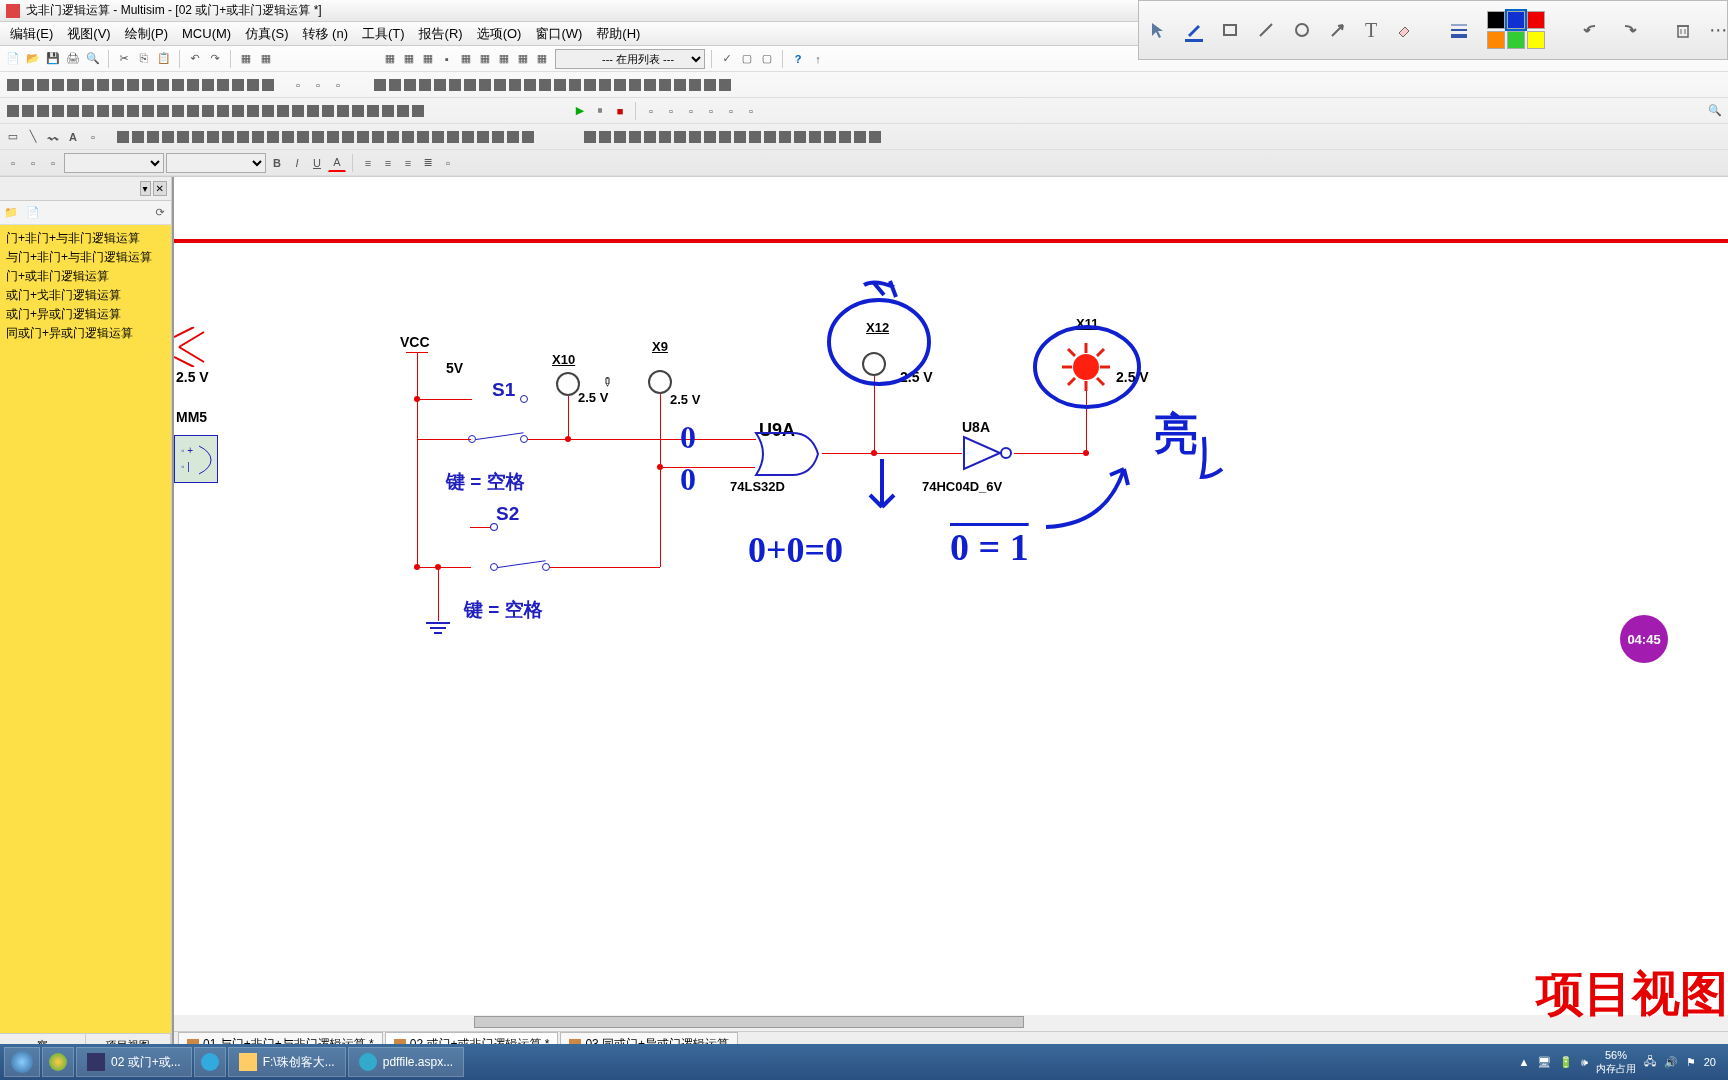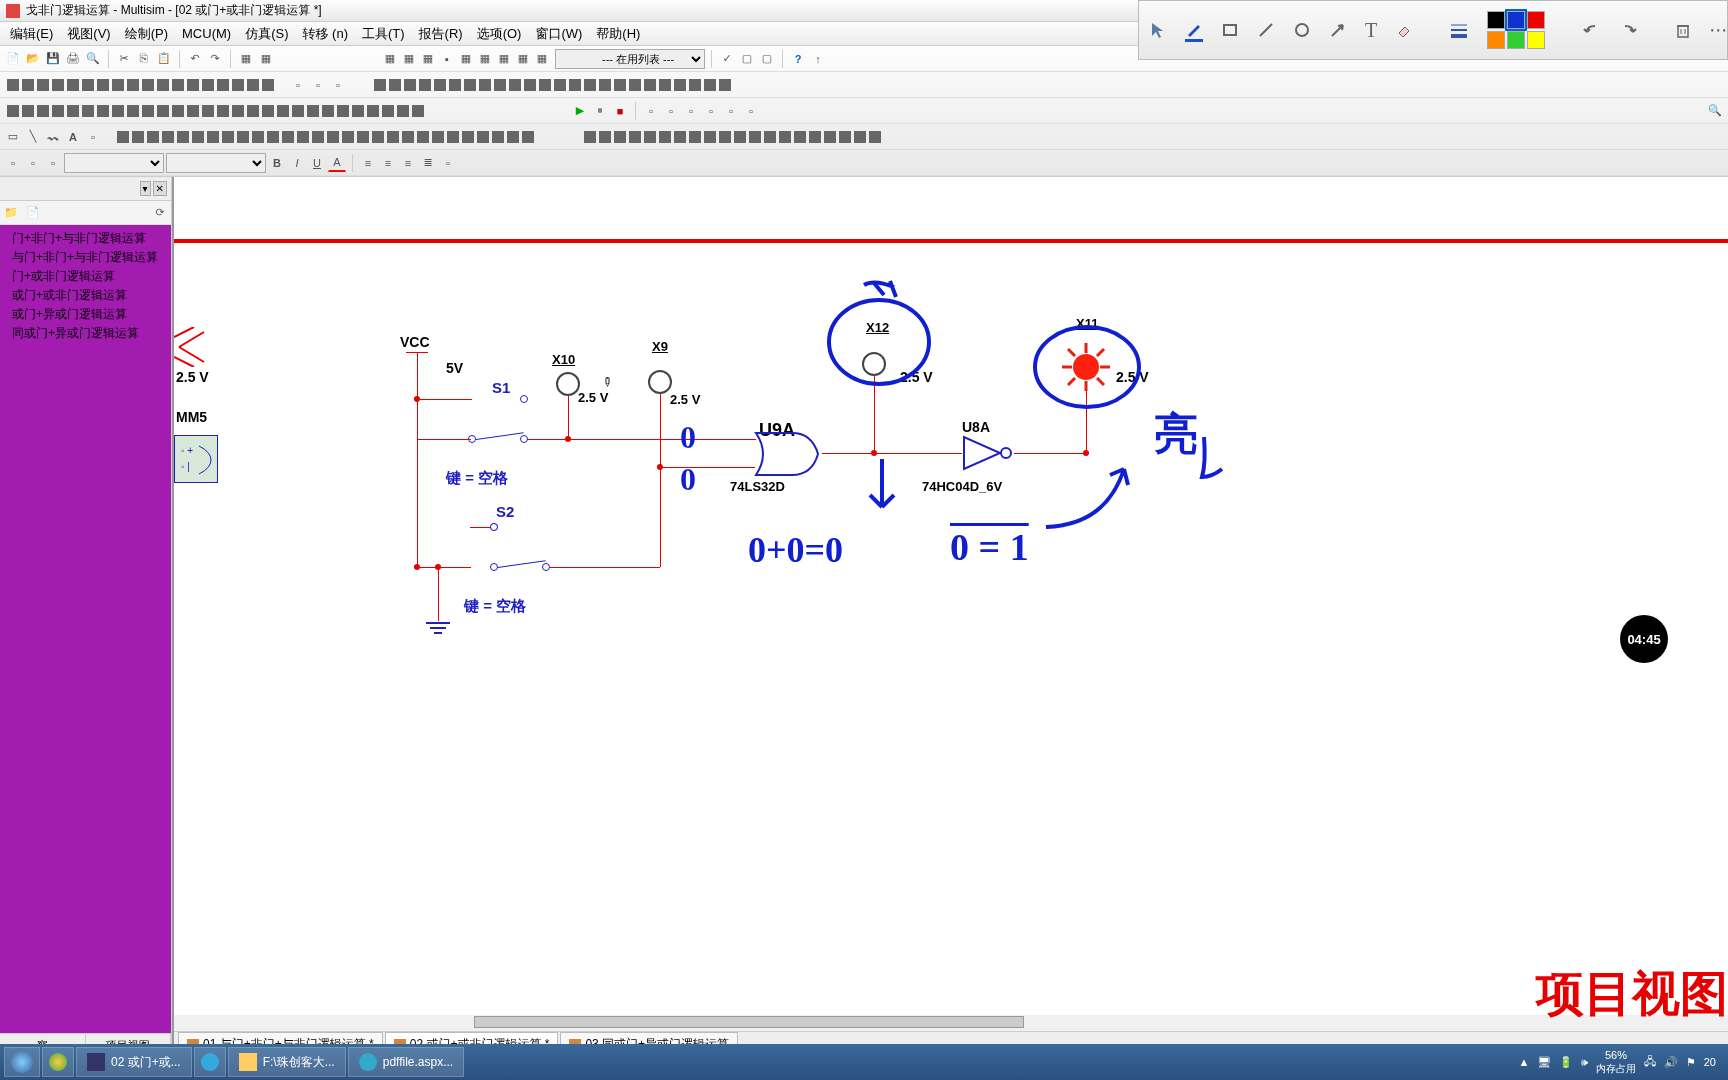--- a/index.html
+++ b/index.html
@@ -18,30 +18,30 @@
 .tb-btn { width:18px; height:18px; border:1px solid transparent; display:inline-flex; align-items:center; justify-content:center; font-size:11px; color:#555;}
 .tb-sep { width:1px; height:18px; background:#ccc; margin:0 4px;}
 .tb-group { display:flex; gap:1px; padding:2px;}
 .tb-dark { width:12px; height:12px; background:#666; margin:0 1px;}
 select.tb-sel { height:20px; font-size:11px; border:1px solid #aaa;padding-left:42px;}
 .main-area { display:flex; height:calc(100% - 200px);}
 .sidebar { width:172px; background:#f4f4f4; border-right:1px solid #ccc; display:flex; flex-direction:column;}
 .sidebar-top { height:24px; border-bottom:1px solid #ccc; background:#eee; display:flex; align-items:center; justify-content:flex-end; padding:0 4px; gap:2px;}
 .sb-tab { font-size:10px; padding:1px 2px; border:1px solid #aaa; background:#ddd;}
 .sidebar-tools { height:24px; display:flex; align-items:center; padding:2px; gap:4px; border-bottom:1px solid #ddd;}
-.tree { flex:1; background:#a21caf; padding:4px 10px; font-size:12px; overflow:hidden;}
+.tree { flex:1; background:#fde047; padding:4px 4px; font-size:12px; overflow:hidden;}
 .tree-item { padding:1px 2px; white-space:nowrap; overflow:hidden;}
 .sidebar-bot-tabs { height:24px; display:flex; border-top:1px solid #ccc; background:#eee;}
 .sidebar-bot-tabs span { flex:1; text-align:center; padding:4px 2px; font-size:11px; border-right:1px solid #ccc;}
 .canvas-wrap { flex:1; position:relative; background:#fff; overflow:hidden; border-left:2px solid #999;}
 .canvas { position:absolute; inset:0; background-image:radial-gradient(circle,#ccc 0.5px,transparent 0.5px); background-size:10px 10px;}
 .red-bar { position:absolute; top:62px; left:0; right:0; height:4px; background:#e60000;}
 .schematic { position:absolute; inset:0;}
 .sch-text { position:absolute; font-size:14px; font-weight:bold;}
-.sch-label { position:absolute; font-size:15px; color:#2020c0; font-weight:bold;}
+.sch-label { position:absolute; font-size:19px; color:#2020c0; font-weight:bold;}
 .sch-wire-h { position:absolute; height:1px; background:#e60000;}
 .sch-wire-v { position:absolute; width:1px; background:#e60000;}
 .sch-node { position:absolute; width:6px; height:6px; background:#e60000; border-radius:50%; transform:translate(-50%,-50%);}
 .probe { position:absolute; width:24px; height:24px; border:2px solid #444; border-radius:50%; background:#fff;}
 .probe-label { position:absolute; font-size:13px; font-weight:bold;text-decoration:underline;}
 .sw { position:absolute; }
 .sw .term { position:absolute; width:8px; height:8px; border:1px solid #2020c0; border-radius:50%; background:#fff; transform:translate(-50%,-50%);}
 .sw .cross { position:absolute; height:1px; background:#2020c0; transform-origin:left center;}
 .ink-text { position:absolute; color:#1020d0; font-size:32px; font-family:"Comic Sans MS",cursive; font-weight:bold;}
 .bottom-tabs { position:absolute; bottom:0; left:0; right:0; height:26px; background:#eee; border-top:1px solid #ccc; display:flex; align-items:center; padding:0 4px; gap:2px;}
@@ -49,21 +49,21 @@
 .btab .ic { width:12px; height:12px; background:#c84;}
 .sb-thumb { position:absolute; top:1px; height:12px; background:#ccc; border:1px solid #999;}
 .status-bar { height:22px; background:linear-gradient(#fafafa,#e0e0e0); border-top:1px solid #ccc; display:flex; align-items:center; padding:0 6px; font-size:11px; position:relative;}
 .status-bar .right { position:absolute; right:6px;}
 .bot-tabs2 { height:22px; background:#eee; border-top:1px solid #ccc; display:flex; gap:1px;}
 .taskbar { position:absolute; bottom:0; left:0; right:0; height:36px; background:linear-gradient(#3a6a9a,#2a5080); display:flex; align-items:center; padding:0 4px; gap:2px;}
 .tb-task { height:30px; padding:0 10px; background:rgba(255,255,255,0.15); border:1px solid rgba(255,255,255,0.2); color:#fff; font-size:12px; display:flex; align-items:center; gap:6px;}
 .tb-task .ic { width:18px; height:18px; background:#8af;}
 .tb-tray { margin-left:auto; color:#fff; font-size:11px; display:flex; align-items:center; gap:8px; padding:0 8px;}
 .watermark { position:absolute; right:0; bottom:54px; font-size:48px; font-weight:bold; color:#e60000; font-family:"SimHei",sans-serif;}
-.timer-badge { position:absolute; width:48px; height:48px; border-radius:50%; background:#000000; color:#fff; display:flex; align-items:center; justify-content:center; font-size:13px; font-weight:bold;}
+.timer-badge { position:absolute; width:48px; height:48px; border-radius:50%; background:#a21caf; color:#fff; display:flex; align-items:center; justify-content:center; font-size:13px; font-weight:bold;}
 .gate { position:absolute;}
 .left-frag { position:absolute; left:0; width:40px;}
 .hscroll-gutter { position:absolute; bottom:26px; left:0; right:0; height:16px; background:#f0f0f0;}
 </style>
 </head>
 <body>
 
 <div class="title-bar">
   <span class="icon"></span>
   <span>戈非门逻辑运算 - Multisim - [02 或门+或非门逻辑运算 *]</span>
@@ -384,21 +384,21 @@
     <div class="sidebar-tools">
       <div class="tb-btn">📁</div>
       <div class="tb-btn">📄</div>
       <div style="flex:1"></div>
       <div class="tb-btn">⟳</div>
     </div>
     <div class="tree">
       <div class="tree-item">门+非门+与非门逻辑运算</div>
       <div class="tree-item">与门+非门+与非门逻辑运算</div>
       <div class="tree-item">门+或非门逻辑运算</div>
-      <div class="tree-item">或门+或非门逻辑运算</div>
+      <div class="tree-item">或门+戈非门逻辑运算</div>
       <div class="tree-item">或门+异或门逻辑运算</div>
       <div class="tree-item">同或门+异或门逻辑运算</div>
     </div>
     <div class="sidebar-bot-tabs">
       <span>察</span>
       <span>项目视图</span>
     </div>
   </div>
 
   <div class="canvas-wrap">

